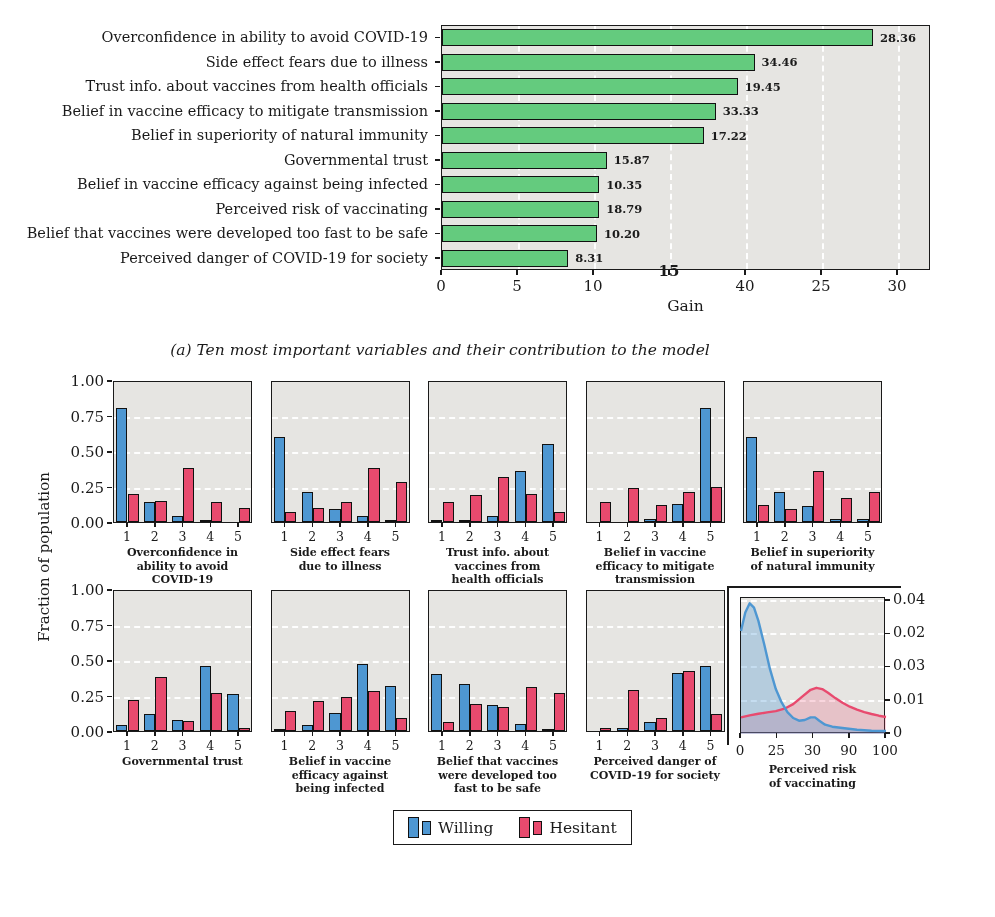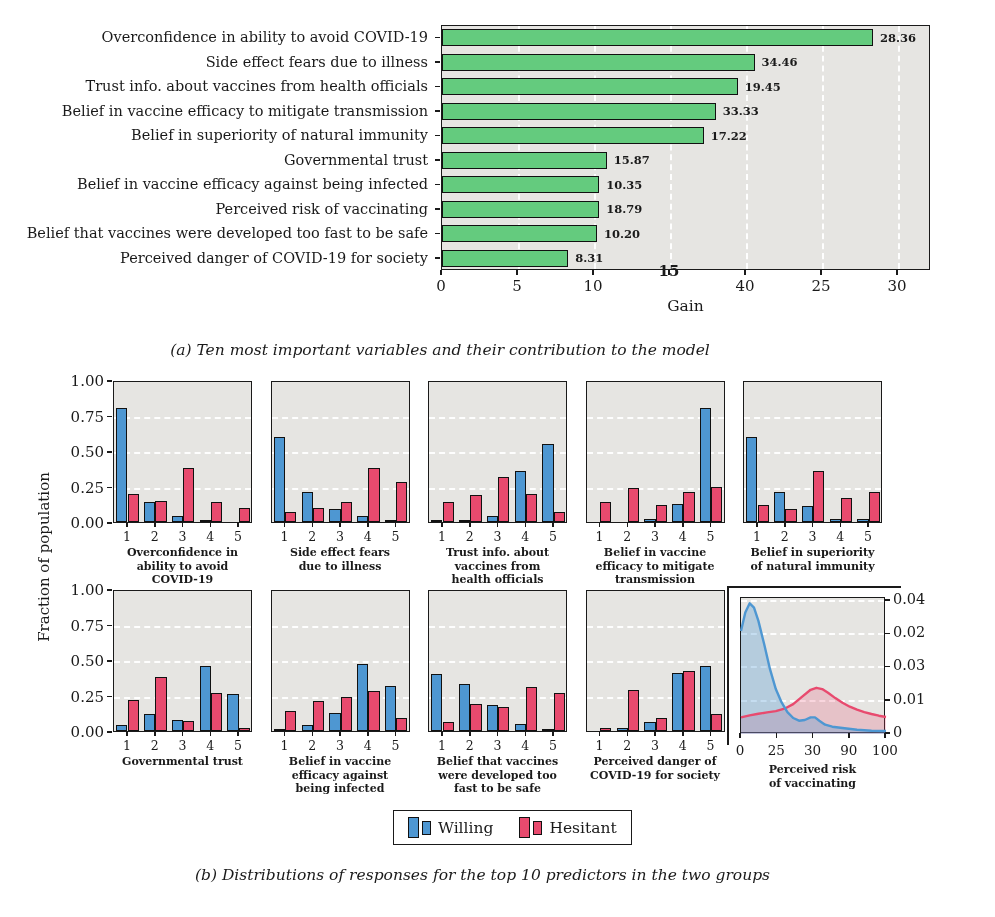--- a/index.html
+++ b/index.html
@@ -399,21 +399,20 @@
       <div class="legend-item">
         <span class="swatch-pair">
           <span class="sw sw-tall" style="background:#e84a6e;"></span>
           <span class="sw sw-short" style="background:#e84a6e;"></span>
         </span>
         <span>Hesitant</span>
       </div>
     </div>
   </section>
 
-  <div class="caption" style="left:0;top:866px;width:965px;">(b) Distributions of responses for the top 10 predictors in the two groups</div>
 <div class="val-label" style="left: 880.072px; top: 30.7px;">28.36</div>
     <div class="cat-label" style="left: 0px; width: 428px; top: 29px;">Overconfidence in ability to avoid COVID-19</div>
     <div class="val-label" style="left: 761.512px; top: 55.2px;">34.46</div>
     <div class="cat-label" style="left: 0px; width: 428px; top: 53.5px;">Side effect fears due to illness</div>
     <div class="val-label" style="left: 744.64px; top: 79.7px;">19.45</div>
     <div class="cat-label" style="left: 0px; width: 428px; top: 78px;">Trust info. about vaccines from health officials</div>
     <div class="val-label" style="left: 722.752px; top: 104.2px;">33.33</div>
     <div class="cat-label" style="left: 0px; width: 428px; top: 102.5px;">Belief in vaccine efficacy to mitigate transmission</div>
     <div class="val-label" style="left: 710.744px; top: 128.7px;">17.22</div>
     <div class="cat-label" style="left: 0px; width: 428px; top: 127px;">Belief in superiority of natural immunity</div>

